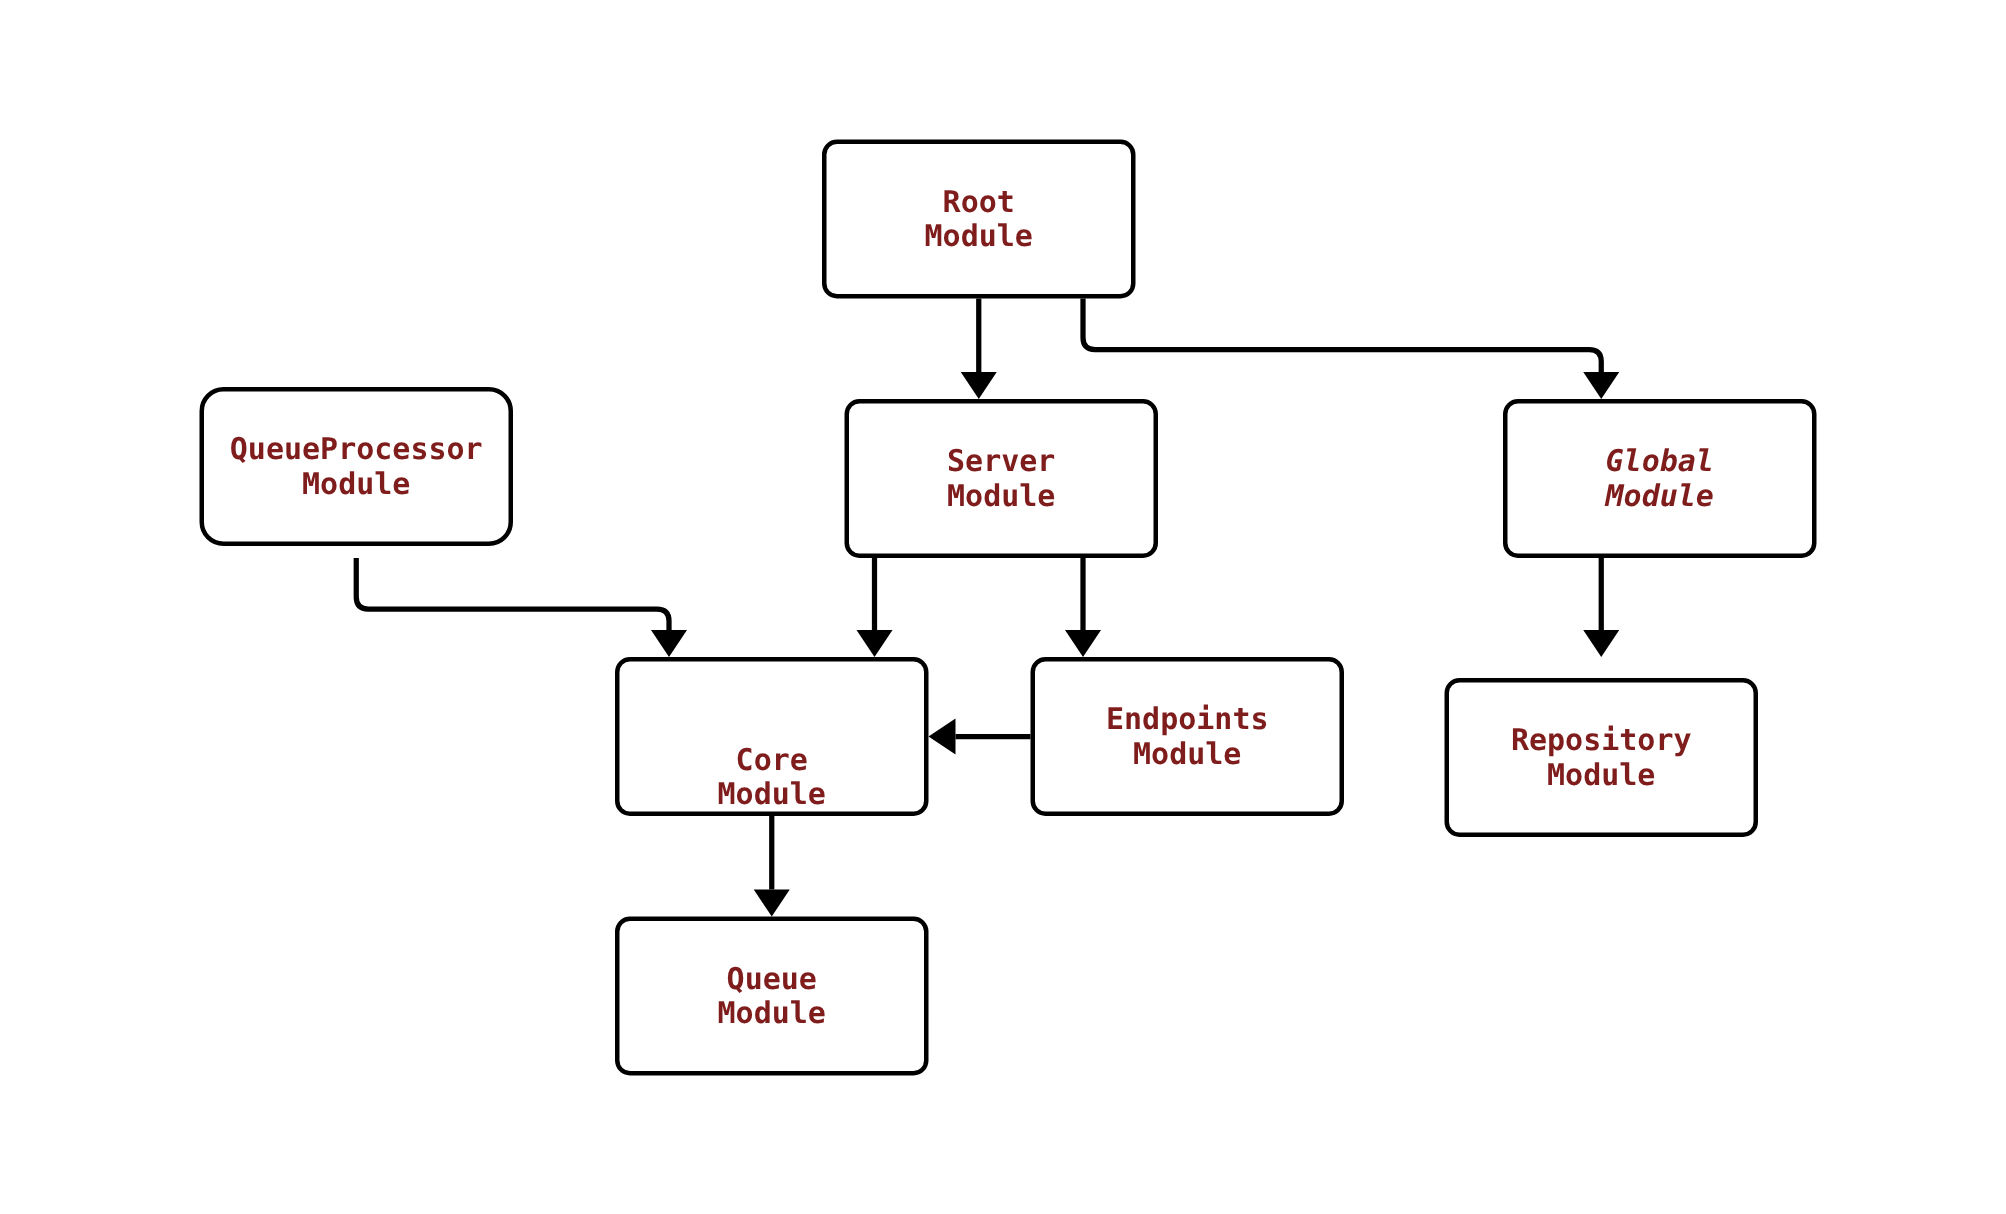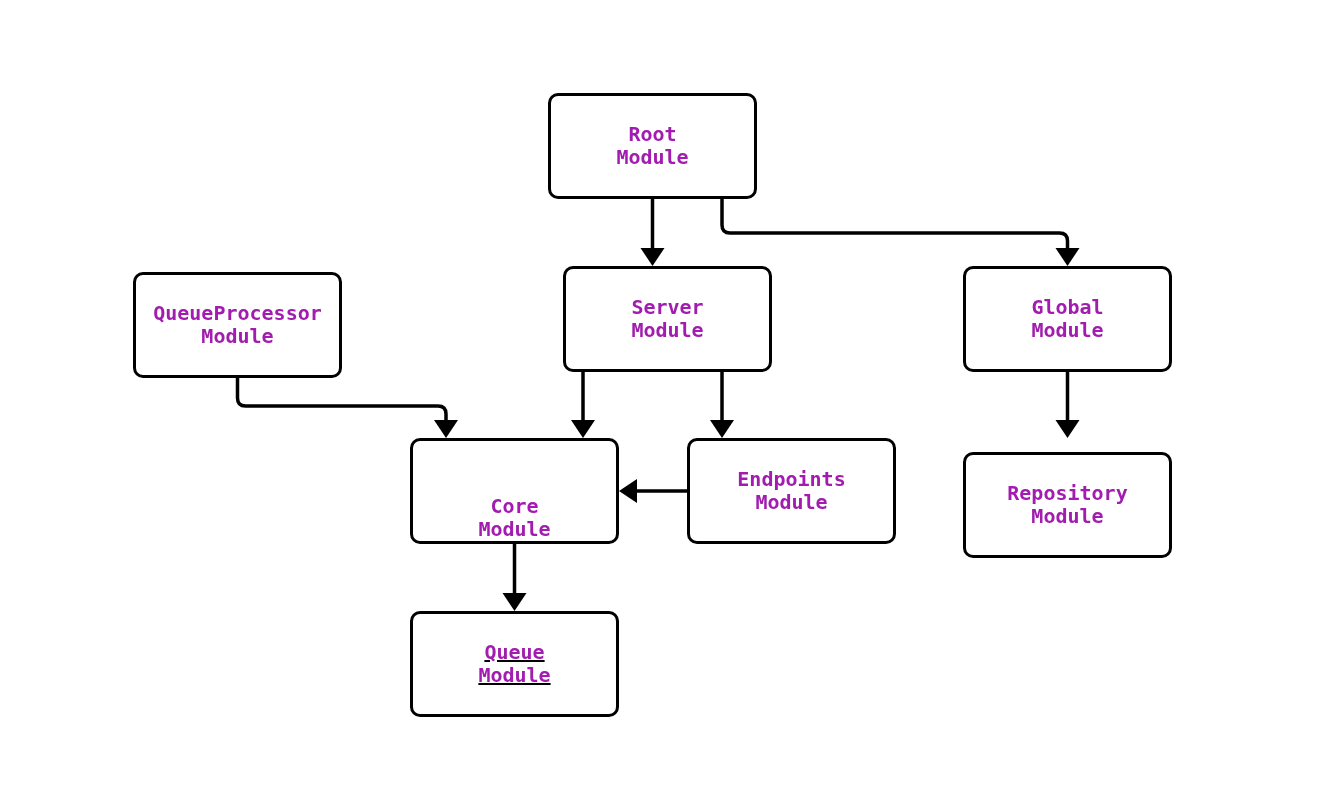--- a/index.html
+++ b/index.html
@@ -32,21 +32,21 @@
     border-radius: 10px;
     display: flex;
     align-items: center;
     justify-content: center;
   }
   .node-label {
     font-family: "DejaVu Sans Mono", monospace;
     font-weight: 700;
     font-size: 20px;
     line-height: 23px;
-    color: #a21caf;
+    color: #7f1d1d;
     text-align: center;
     white-space: pre-line;
   }
   .edge-line {
     fill: none;
     stroke: #000000;
     stroke-width: 3.5;
   }
   .arrow-head {
     fill: #000000;
@@ -99,48 +99,48 @@
       <path class="edge-line" d="M514.5 544 V593"></path>
       <polygon class="arrow-head" points="502.5,593 526.5,593 514.5,611"></polygon>
     </g>
   </svg>
 
   <div class="node" style="left:548px; top:93px;">
     <span class="node-label">Root
 Module</span>
   </div>
 
-  <div class="node" style="left:133px; top:272px;">
+  <div class="node" style="left:133px; top:258px;border-radius:16px;">
     <span class="node-label">QueueProcessor
 Module</span>
   </div>
 
   <div class="node" style="left:563px; top:266px;">
     <span class="node-label">Server
 Module</span>
   </div>
 
-  <div class="node" style="left:963px; top:266px;">
+  <div class="node" style="left:1002px; top:266px;font-style:italic;">
     <span class="node-label">Global
 Module</span>
   </div>
 
   <div class="node" style="left:410px; top:438px;align-items:flex-end;">
     <span class="node-label">Core
 Module</span>
   </div>
 
   <div class="node" style="left:687px; top:438px;">
     <span class="node-label">Endpoints
 Module</span>
   </div>
 
   <div class="node" style="left:963px; top:452px;">
     <span class="node-label">Repository
 Module</span>
   </div>
 
-  <div class="node" style="left:410px; top:611px;text-decoration:underline;">
+  <div class="node" style="left:410px; top:611px;">
     <span class="node-label">Queue
 Module</span>
   </div>
 
 </div>
 
 </body></html>

